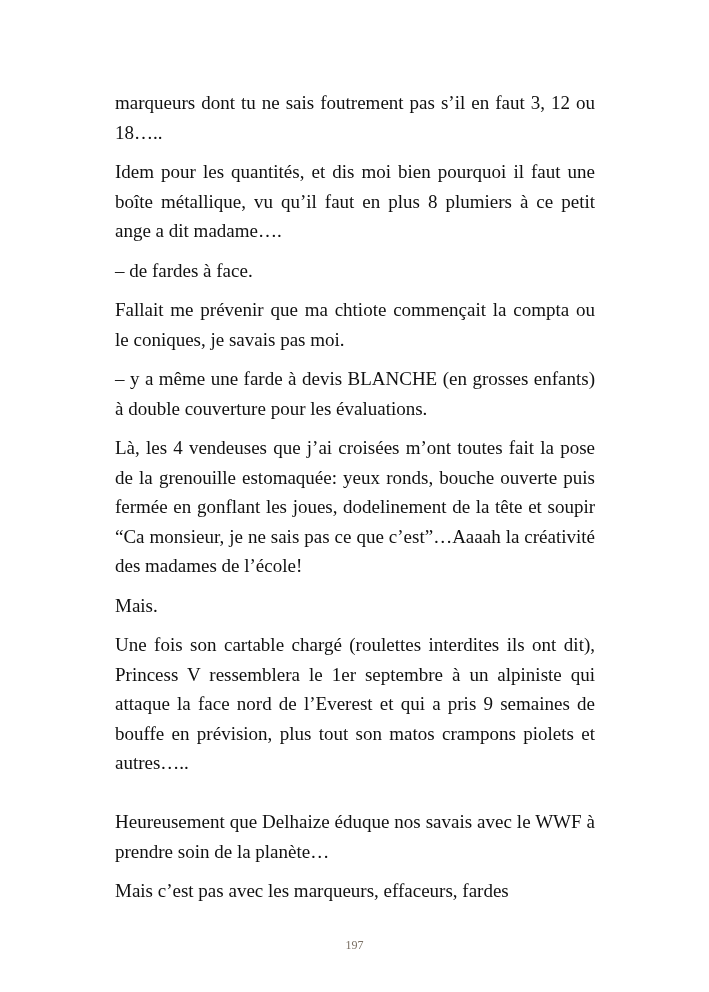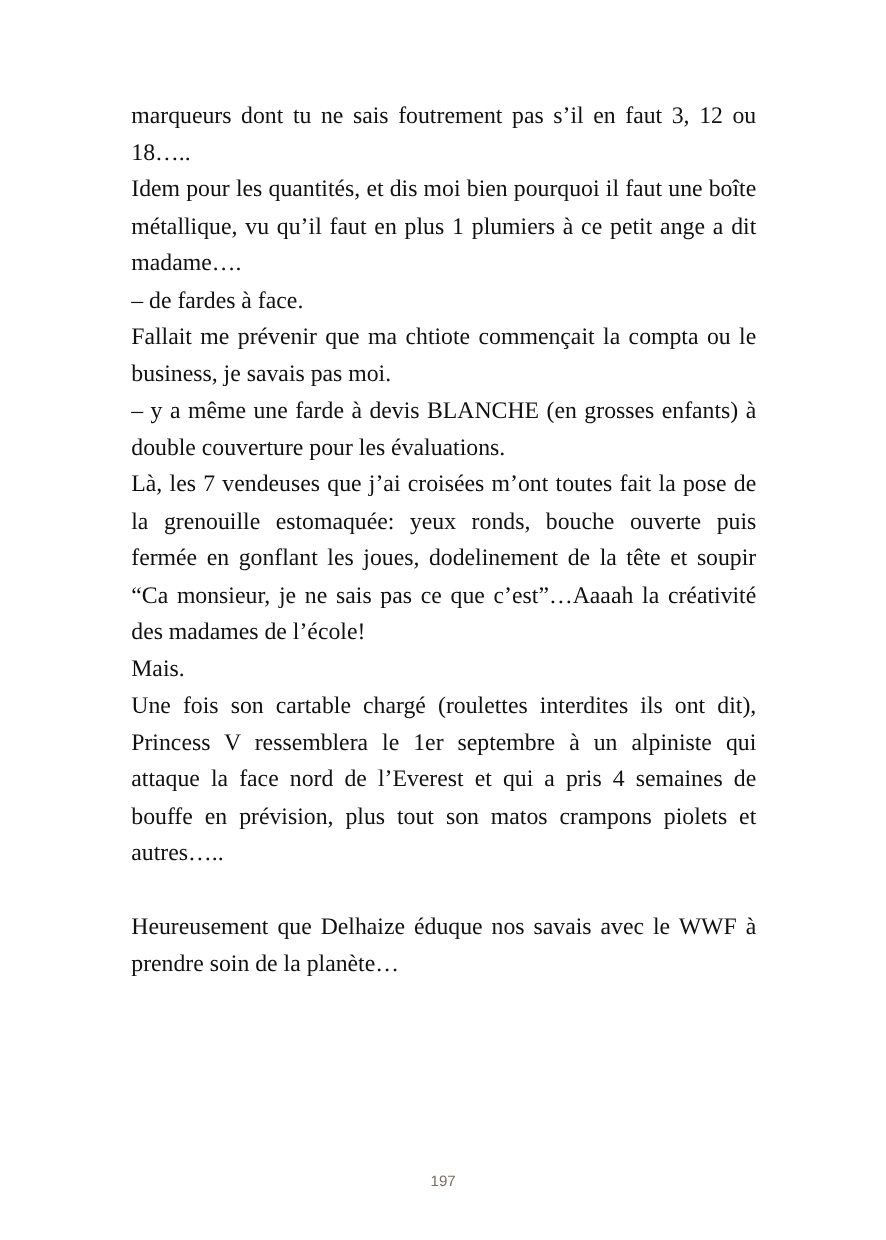--- a/index.html
+++ b/index.html
@@ -17,50 +17,51 @@
     font-family: "Liberation Serif", "DejaVu Serif", serif;
     color: #111111;
   }
   .text-block {
     position: absolute;
     top: 78px;
     left: 105px;
     width: 500px;
   }
   .text-block p {
-    margin: 0;
+    margin: 10px;
     font-size: 19px;
     line-height: 29.5px;
     text-align: justify;
     text-justify: inter-word;
     color: #111111;
   }
   .text-block p.gap {
     margin-top: 29.5px;
   }
   .page-number {
     position: absolute;
     left: 0;
     right: 0;
     top: 938px;
     text-align: center;
     font-size: 12px;
     color: #7a6f63;
-    font-family: Liberation Sans, sans-serif;
+    font-family: Liberation Serif, serif;
   }
 </style>
 </head>
 <body>
 
 <div class="page">
   <div class="text-block">
     <p>marqueurs dont tu ne sais foutrement pas s’il en faut 3, 12 ou 18…..</p>
-    <p>Idem pour les quantités, et dis moi bien pourquoi il faut une boîte métallique, vu qu’il faut en plus 1 plumiers à ce petit ange a dit madame….</p>
+    <p>Idem pour les quantités, et dis moi bien pourquoi il faut une boîte métallique, vu qu’il faut en plus 8 plumiers à ce petit ange a dit madame….</p>
     <p>– de fardes à face.</p>
-    <p>Fallait me prévenir que ma chtiote commençait la compta ou le business, je savais pas moi.</p>
+    <p>Fallait me prévenir que ma chtiote commençait la compta ou le coniques, je savais pas moi.</p>
     <p>– y a même une farde à devis BLANCHE (en grosses enfants) à double couverture pour les évaluations.</p>
-    <p>Là, les 7 vendeuses que j’ai croisées m’ont toutes fait la pose de la grenouille estomaquée: yeux ronds, bouche ouverte puis fermée en gonflant les joues, dodelinement de la tête et soupir “Ca monsieur, je ne sais pas ce que c’est”…Aaaah la créativité des madames de l’école!</p>
+    <p>Là, les 4 vendeuses que j’ai croisées m’ont toutes fait la pose de la grenouille estomaquée: yeux ronds, bouche ouverte puis fermée en gonflant les joues, dodelinement de la tête et soupir “Ca monsieur, je ne sais pas ce que c’est”…Aaaah la créativité des madames de l’école!</p>
     <p>Mais.</p>
-    <p>Une fois son cartable chargé (roulettes interdites ils ont dit), Princess V ressemblera le 1er septembre à un alpiniste qui attaque la face nord de l’Everest et qui a pris 4 semaines de bouffe en prévision, plus tout son matos crampons piolets et autres…..</p>
+    <p>Une fois son cartable chargé (roulettes interdites ils ont dit), Princess V ressemblera le 1er septembre à un alpiniste qui attaque la face nord de l’Everest et qui a pris 9 semaines de bouffe en prévision, plus tout son matos crampons piolets et autres…..</p>
     <p class="gap">Heureusement que Delhaize éduque nos savais avec le WWF à prendre soin de la planète…</p>
+    <p>Mais c’est pas avec les marqueurs, effaceurs, fardes</p>
   </div>
   <div class="page-number">197</div>
 </div>
 
 </body></html>

